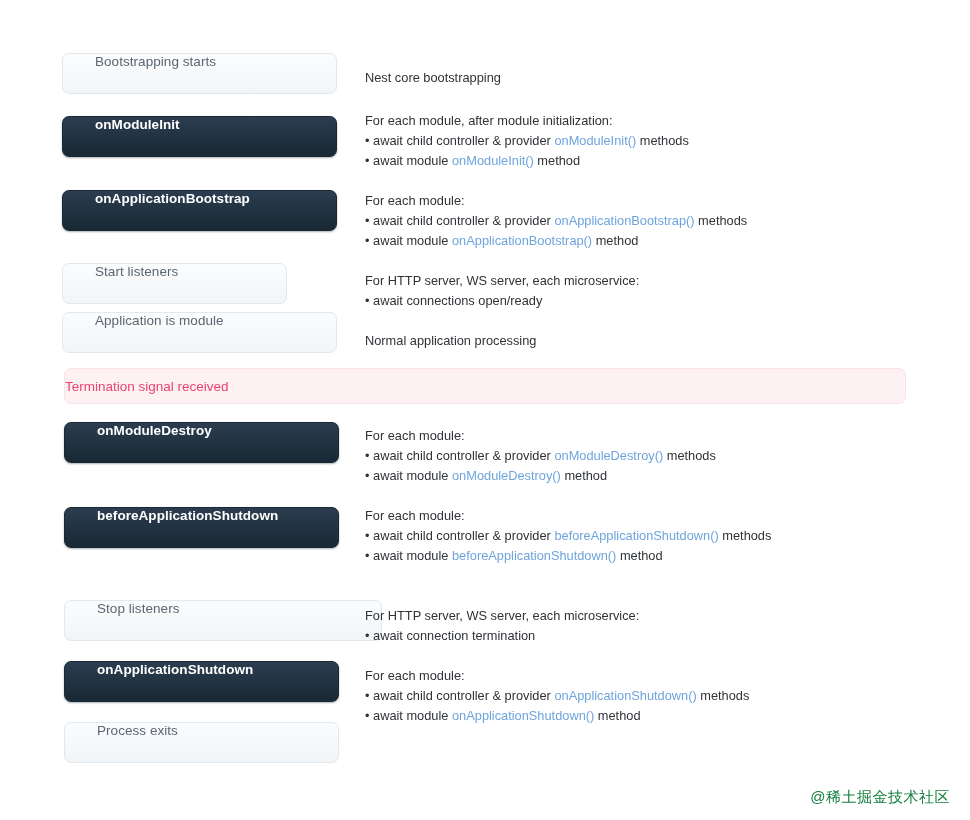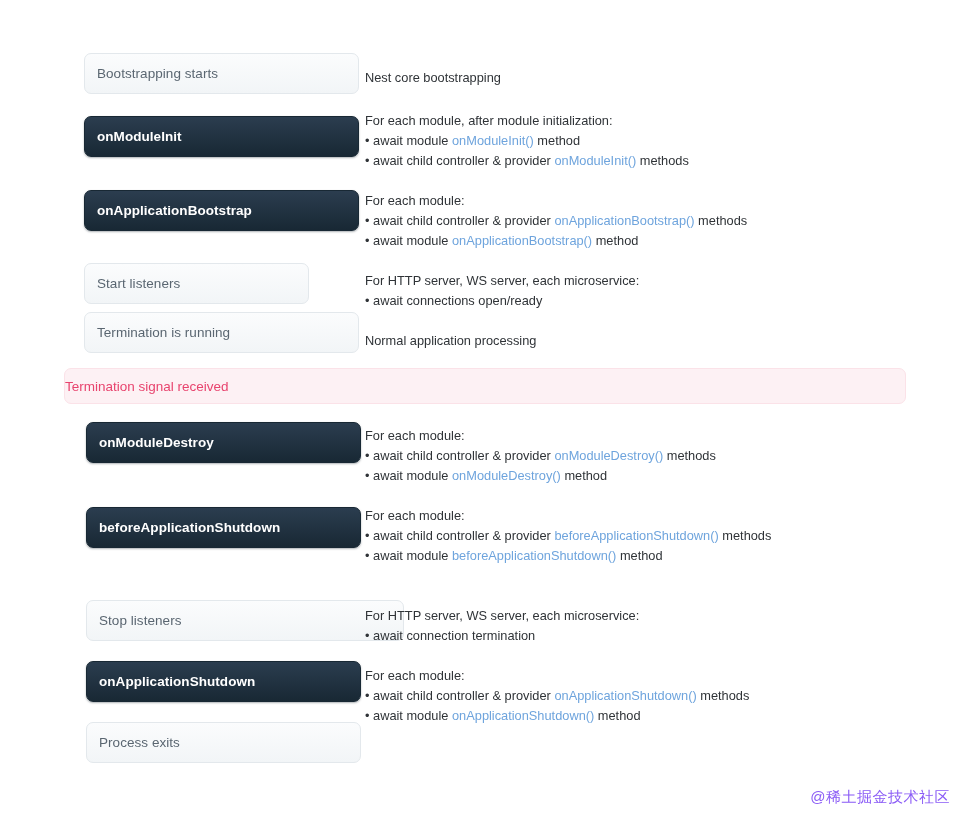--- a/index.html
+++ b/index.html
@@ -20,25 +20,24 @@
     inset: 0;
   }
 
   
   .node {
     position: absolute;
     box-sizing: border-box;
     height: 41px;
     border-radius: 7px;
     display: flex;
-    align-items: center;
-    padding-left: 12px;
+    align-items: flex-start;
+    padding-left: 32px;
     font-size: 13.5px;
     letter-spacing: 0.05px;
-    margin-left: 22px;
   }
 
   .node.light {
     background: linear-gradient(180deg, #fbfcfd 0%, #f2f5f7 100%);
     border: 1px solid #e3e8ec;
     color: #5a6671;
     font-weight: 400;
   }
 
   .node.dark {
@@ -75,21 +74,21 @@
   }
   .desc .line { display: block; }
   .desc .api { color: #6ea4dd; }
 
   
   .watermark {
     position: absolute;
     right: 20px;
     bottom: 13px;
     font-size: 15px;
-    color: #8b5cf6;
+    color: #15803d;
     letter-spacing: 0.5px;
     user-select: none;
     margin-top: 25px;
   }
 </style>
 </head>
 <body>
 
 <div id="diagram">
   <div id="nodes-layer">
@@ -99,21 +98,21 @@
       <div class="node dark" style="left: 62px; top: 116px; width: 275px;">
         <span>onModuleInit</span>
       </div>
       <div class="node dark" style="left: 62px; top: 190px; width: 275px;">
         <span>onApplicationBootstrap</span>
       </div>
       <div class="node light" style="left: 62px; top: 263px; width: 225px;">
         <span>Start listeners</span>
       </div>
       <div class="node light" style="left: 62px; top: 312px; width: 275px;">
-        <span>Termination is running</span>
+        <span>Application is module</span>
       </div>
       <div class="node dark" style="left: 64px; top: 422px; width: 275px;">
         <span>onModuleDestroy</span>
       </div>
       <div class="node dark" style="left: 64px; top: 507px; width: 275px;">
         <span>beforeApplicationShutdown</span>
       </div>
       <div class="node light" style="left: 64px; top: 600px; width: 318px;">
         <span>Stop listeners</span>
       </div>
@@ -128,22 +127,22 @@
   <div class="banner" style="left: 64px; top: 368px; width: 842px;">
     <span>Termination signal received</span>
   </div>
 
   <div id="desc-layer">
       <div class="desc" style="top: 68px;">
         <span class="line"><span>Nest core bootstrapping</span></span>
       </div>
       <div class="desc" style="top: 111px;">
         <span class="line"><span>For each module, after module initialization:</span></span>
+        <span class="line"><span>• await child controller &amp; provider </span><span class="api">onModuleInit()</span><span> methods</span></span>
         <span class="line"><span>• await module </span><span class="api">onModuleInit()</span><span> method</span></span>
-        <span class="line"><span>• await child controller &amp; provider </span><span class="api">onModuleInit()</span><span> methods</span></span>
       </div>
       <div class="desc" style="top: 191px;">
         <span class="line"><span>For each module:</span></span>
         <span class="line"><span>• await child controller &amp; provider </span><span class="api">onApplicationBootstrap()</span><span> methods</span></span>
         <span class="line"><span>• await module </span><span class="api">onApplicationBootstrap()</span><span> method</span></span>
       </div>
       <div class="desc" style="top: 271px;">
         <span class="line"><span>For HTTP server, WS server, each microservice:</span></span>
         <span class="line"><span>• await connections open/ready</span></span>
       </div>

